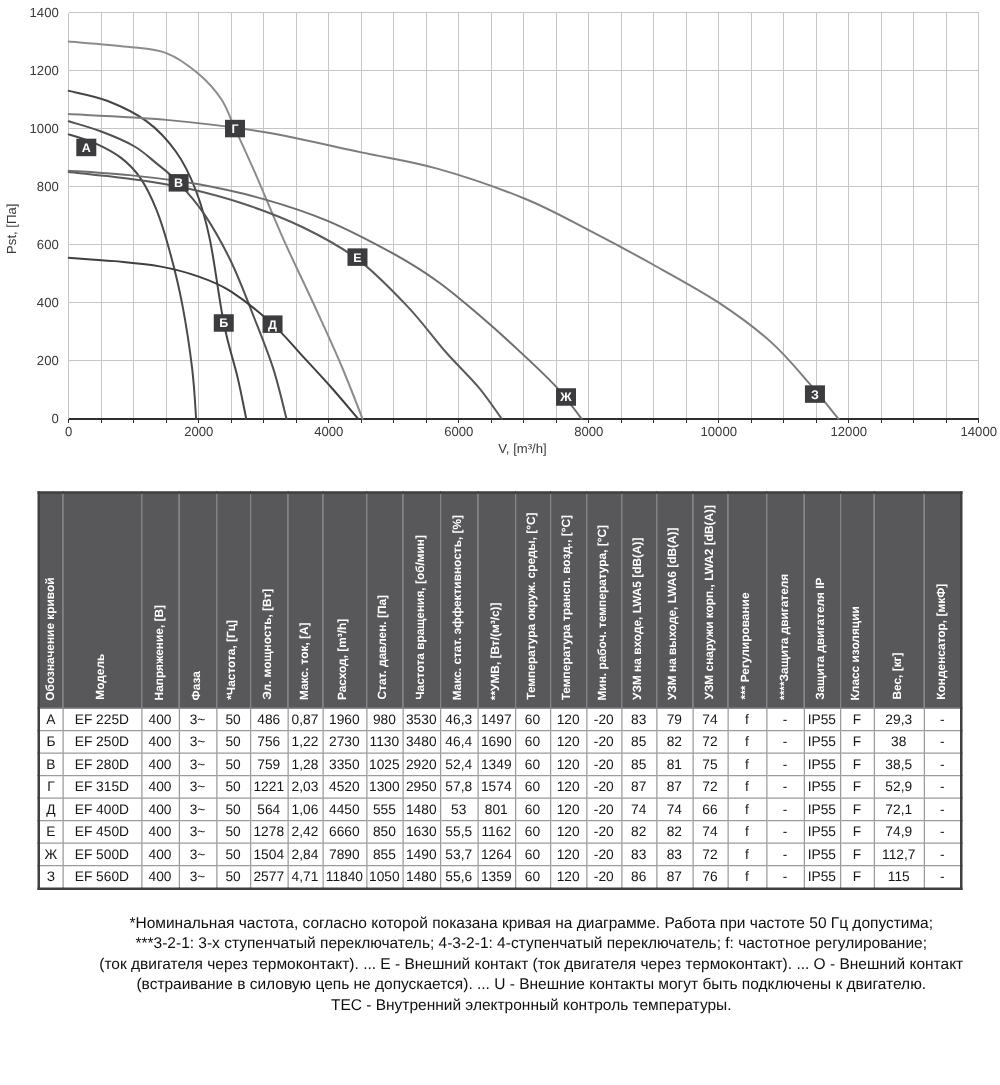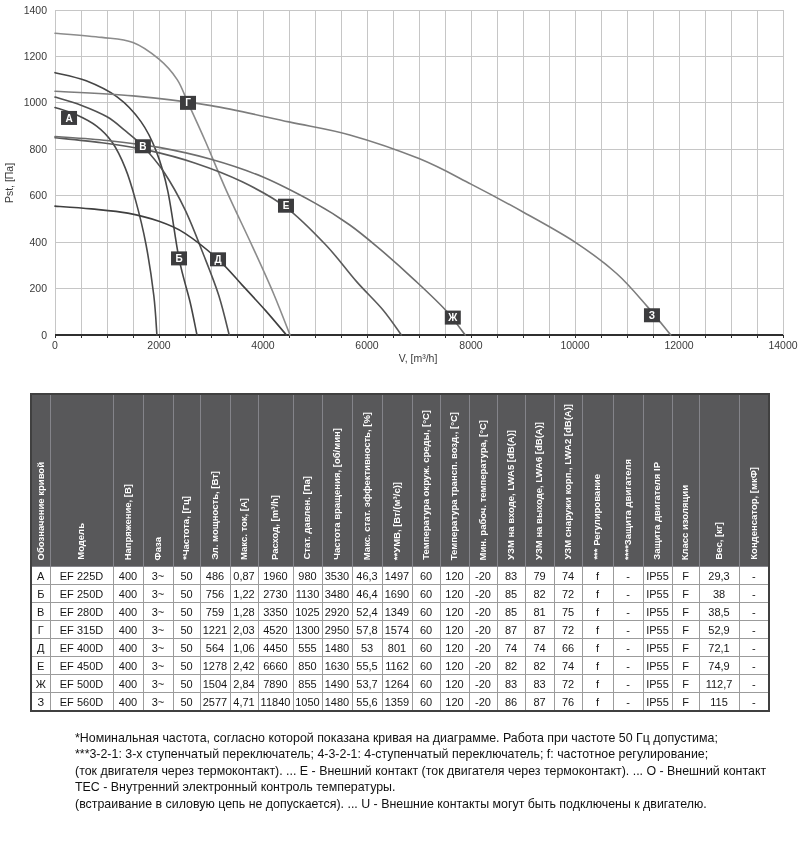--- a/index.html
+++ b/index.html
@@ -13,21 +13,21 @@
   .axis-title{font-size:10.5px;fill:#3a3a3a;font-family:"Liberation Sans",sans-serif;}
   .curve{fill:none;stroke-width:1.6;stroke-linecap:round;}
   .curve-label-text{font-size:10px;font-weight:bold;fill:#ffffff;font-family:"Liberation Sans",sans-serif;}
   .table-wrap{margin:13px 0 0 30px;}
   table{border-collapse:collapse;table-layout:fixed;width:740px;border:2px solid #404040;}
   th{background:#58585a;border:1px solid #84848a;padding:0;}
   .thw{height:165px;display:flex;align-items:flex-end;justify-content:center;padding-bottom:6px;overflow:hidden;}
   .vt{writing-mode:vertical-rl;transform:rotate(180deg);color:#fff;font-size:9.5px;font-weight:bold;white-space:nowrap;line-height:1.1;}
   td{border:1px solid #9b9b9b;text-align:center;vertical-align:middle;font-size:11px;color:#161616;height:17px;padding:0;background:#fff;}
   .footnotes{margin:18px 0 0 75px;width:700px;font-size:12.4px;line-height:16.4px;color:#101010;}
-  .fn-line{white-space:nowrap;}
+  .fn-line{white-space:nowrap;text-align:center;}
 </style>
 </head>
 <body>
 
 <div class="chart-block">
   <svg id="chart-svg" width="800" height="380" viewBox="0 0 800 380">
       <line x1="55" y1="10" x2="55" y2="335" class="grid-line" stroke="#c6c6c6"></line>
       <line x1="81" y1="10" x2="81" y2="335" class="grid-line" stroke="#c6c6c6"></line>
       <line x1="107" y1="10" x2="107" y2="335" class="grid-line" stroke="#c6c6c6"></line>
       <line x1="133" y1="10" x2="133" y2="335" class="grid-line" stroke="#c6c6c6"></line>
@@ -501,15 +501,15 @@
           <td>-</td>
         </tr>
       </tbody>
     </table>
 </div>
 
 <div class="footnotes" id="footnotes">
     <div class="fn-line">*Номинальная частота, согласно которой показана кривая на диаграмме. Работа при частоте 50 Гц допустима;</div>
     <div class="fn-line">***3-2-1: 3-х ступенчатый переключатель; 4-3-2-1: 4-ступенчатый переключатель; f: частотное регулирование;</div>
     <div class="fn-line">(ток двигателя через термоконтакт). ... Е - Внешний контакт (ток двигателя через термоконтакт). ... О - Внешний контакт</div>
+    <div class="fn-line">(встраивание в силовую цепь не допускается). ... U - Внешние контакты могут быть подключены к двигателю.</div>
     <div class="fn-line">ТЕС - Внутренний электронный контроль температуры.</div>
-    <div class="fn-line">(встраивание в силовую цепь не допускается). ... U - Внешние контакты могут быть подключены к двигателю.</div>
   </div>
 
 </body></html>

